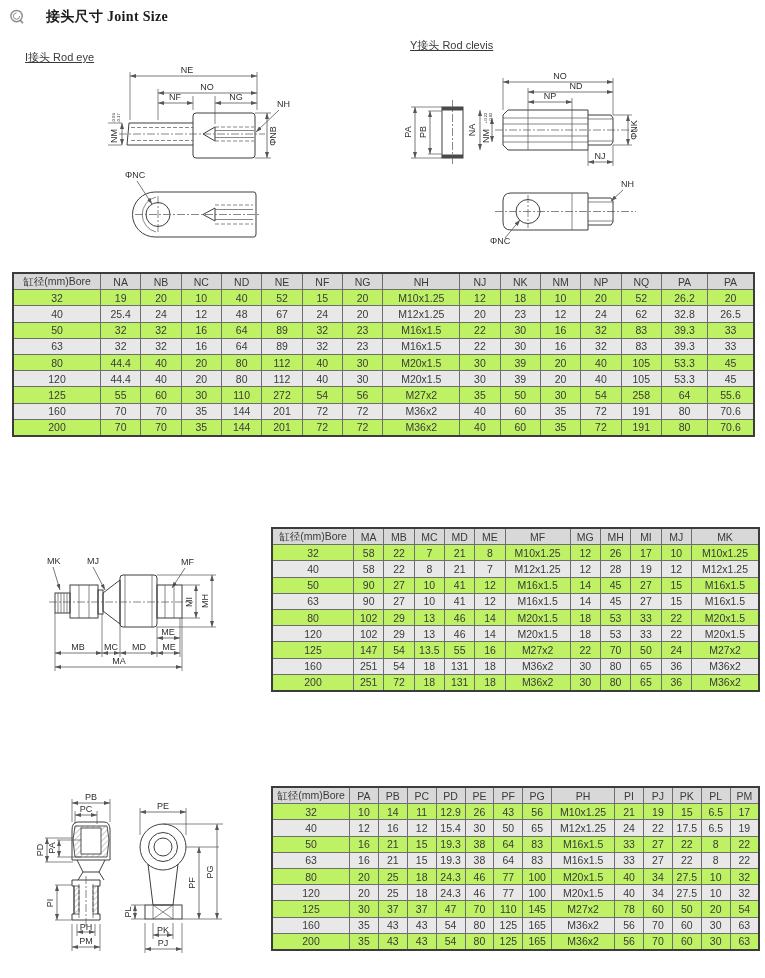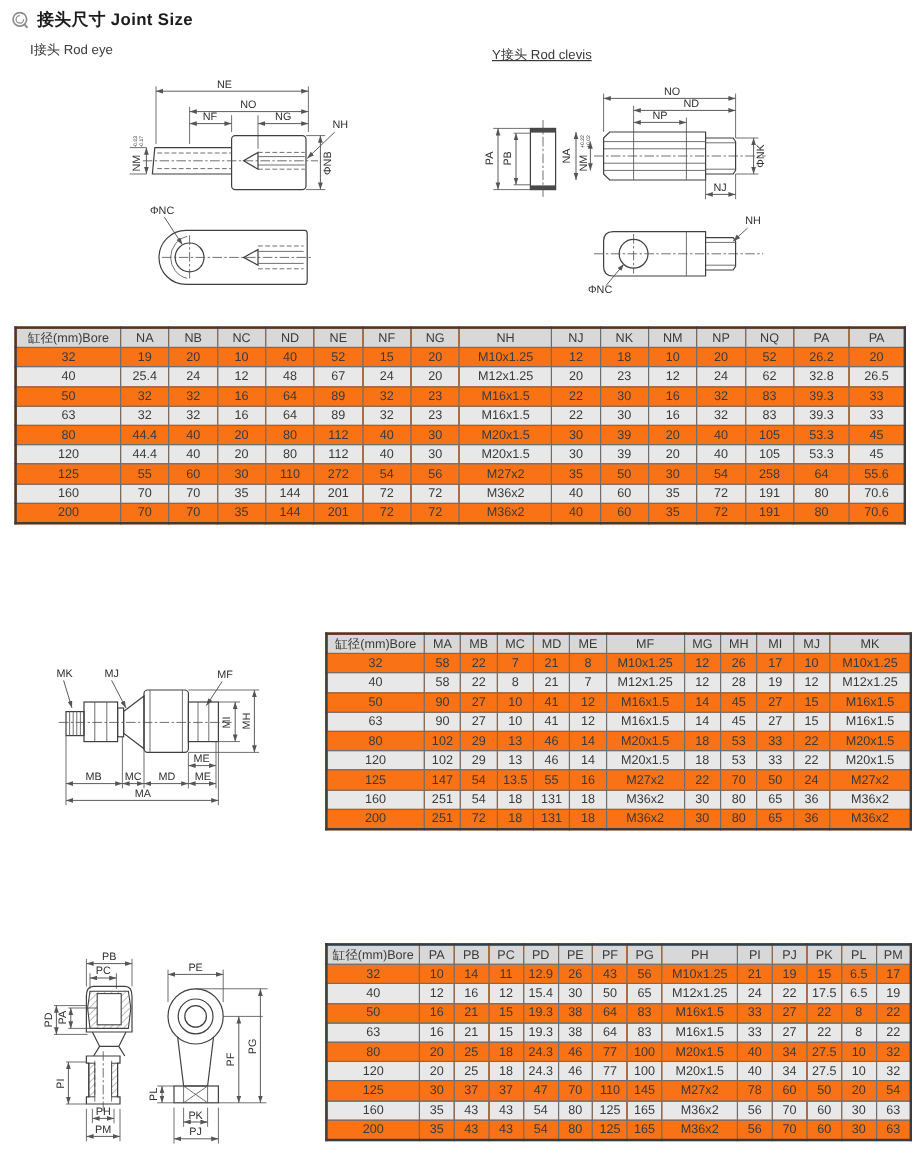--- a/index.html
+++ b/index.html
@@ -1,23 +1,23 @@
 <!DOCTYPE html>
 <html><head>
 <meta charset="utf-8">
 <style>
   html,body{margin:0;padding:0;background:#fff;}
   .page{position:relative;width:765px;height:978px;background:#ffffff;overflow:hidden;
         font-family:"Liberation Sans","DejaVu Sans",sans-serif;color:#333;}
-  .sec-title{position:absolute;display:flex;align-items:flex-end;gap:5px;}
+  .sec-title{position:absolute;display:flex;align-items:flex-end;gap:20px;font-family:Liberation Serif, serif;}
   .sec-title .txt{font-size:14px;font-weight:bold;color:#1c1c1c;letter-spacing:.3px;}
   .caption{position:absolute;font-size:11px;color:#3a3a3a;}
   .diagram{position:absolute;}
   
-  table{position:absolute;border-collapse:collapse;table-layout:fixed;background:#f97316;
+  table{position:absolute;border-collapse:collapse;table-layout:fixed;background:#bef264;
         font-size:10.5px;color:#3a3a3a;border:2px solid #3c3c3c;}
   th,td{border:1px solid #6e6e6e;text-align:center;vertical-align:middle;
         height:15.2px;padding:0;font-weight:normal;overflow:hidden;white-space:nowrap;}
   thead th{background:#d8d8d8;}
   tr.alt td{background:#e8e8e8;}
   .tbl-joint{left:12px;top:272px;width:743px;}
   .tbl-joint th:nth-child(1){width:86px}
   .tbl-joint th:nth-child(9){width:76px}
   .tbl-joint th:nth-child(15),.tbl-joint th:nth-child(16){width:45px}
   .tbl-float{left:271px;top:527px;width:489px;}
@@ -44,21 +44,21 @@
 <div class="page">
 
   <div class="sec-title" style="left:8px;top:8px;">
     <svg width="18" height="18" viewBox="0 0 20 20">
       <circle cx="9.5" cy="9" r="6.3" fill="none" stroke="#8c8c8c" stroke-width="1.6"></circle>
       <path d="M9.5 5.5 a3.5 3.5 0 1 0 3.5 3.5" fill="none" stroke="#8c8c8c" stroke-width="1.1"></path>
       <path d="M13.4 13.2 L16.6 17" stroke="#8c8c8c" stroke-width="1.8" fill="none"></path>
     </svg>
     <span class="txt">接头尺寸 Joint Size</span>
   </div>
-  <div class="caption" style="left:25px;top:34px;">I接头 Rod eye</div>
+  <div class="caption" style="left:25px;top:50px;text-decoration:underline;">I接头 Rod eye</div>
   <div class="caption" style="left:410px;top:38px;text-decoration:underline;">Y接头 Rod clevis</div>
 
   <svg class="diagram" style="left:55px;top:52px;" width="305" height="212" viewBox="0 0 305 212">
     <defs>
       <marker id="arA" orient="auto-start-reverse" markerWidth="7" markerHeight="5" refX="6" refY="2" markerUnits="userSpaceOnUse">
         <path d="M0,0 L6,2 L0,4 z" fill="#555"></path>
       </marker>
     </defs>
 
     <path class="thin" d="M75,68 V20 M202,58 V20 M103,68 V37 M138,58 V44 M160,72 V44 M67,71 h-14 M67,93 h-14"></path>

